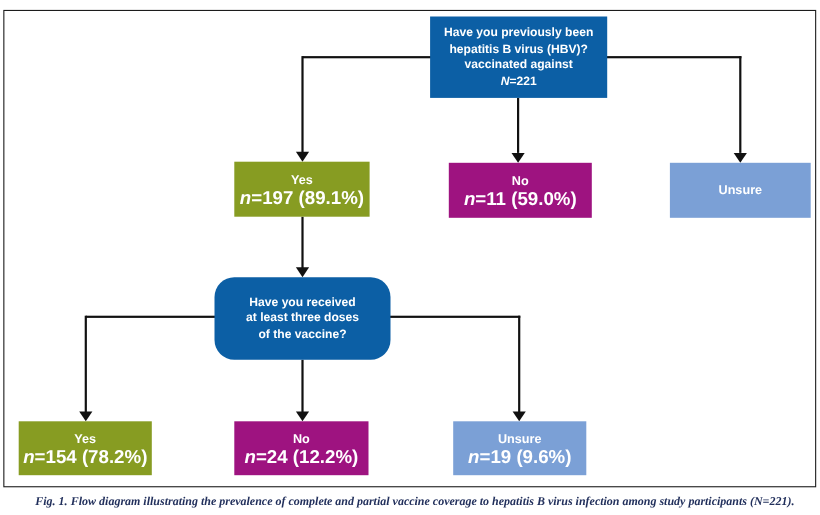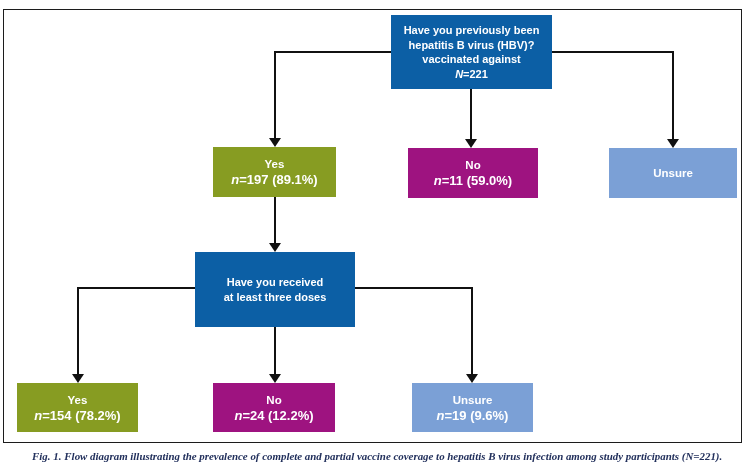--- a/index.html
+++ b/index.html
@@ -26,21 +26,21 @@
     position: absolute;
     color: #ffffff;
     text-align: center;
     font-weight: 700;
     display: flex;
     flex-direction: column;
     justify-content: center;
   }
   .node .qline { font-size: 11px; line-height: 14.5px; }
   .node .alabel { font-size: 11.5px; line-height: 15px; }
-  .node .aline { font-size: 13px; line-height: 15px; }
+  .node .aline { font-size: 17px; line-height: 15px; }
   .node i { font-style: italic; }
 
   .line { position: absolute; background: #111111; }
 
   .arrow {
     position: absolute;
     width: 0; height: 0;
     border-left: 6px solid transparent;
     border-right: 6px solid transparent;
     border-top: 9px solid #111111;
@@ -100,23 +100,24 @@
     <div class="aline"><i>n</i><span>=197 (89.1%)</span></div>
   </div>
   <div class="node" style="left: 408px; top: 148px; width: 130px; height: 50px; background-color: rgb(158, 19, 128);">
     <div class="alabel">No</div>
     <div class="aline"><i>n</i><span>=11 (59.0%)</span></div>
   </div>
   <div class="node" style="left: 609px; top: 148px; width: 128px; height: 50px; background-color: rgb(123, 160, 214);">
     <div class="alabel">Unsure</div>
   </div>
 
-  <div class="node" style="left: 195px; top: 252px; width: 160px; height: 75px; background-color: rgb(12, 95, 165);">
+  <div class="node" style="left: 195px; top: 252px; width: 160px; height: 75px; background-color: rgb(12, 95, 165); border-radius: 18px;">
     <div class="qline">Have you received</div>
     <div class="qline">at least three doses</div>
+    <div class="qline">of the vaccine?</div>
   </div>
 
   <div class="node" style="left: 17px; top: 383px; width: 121px; height: 49px; background-color: rgb(135, 156, 34);">
     <div class="alabel">Yes</div>
     <div class="aline"><i>n</i><span>=154 (78.2%)</span></div>
   </div>
   <div class="node" style="left: 213px; top: 383px; width: 122px; height: 49px; background-color: rgb(158, 19, 128);">
     <div class="alabel">No</div>
     <div class="aline"><i>n</i><span>=24 (12.2%)</span></div>
   </div>

